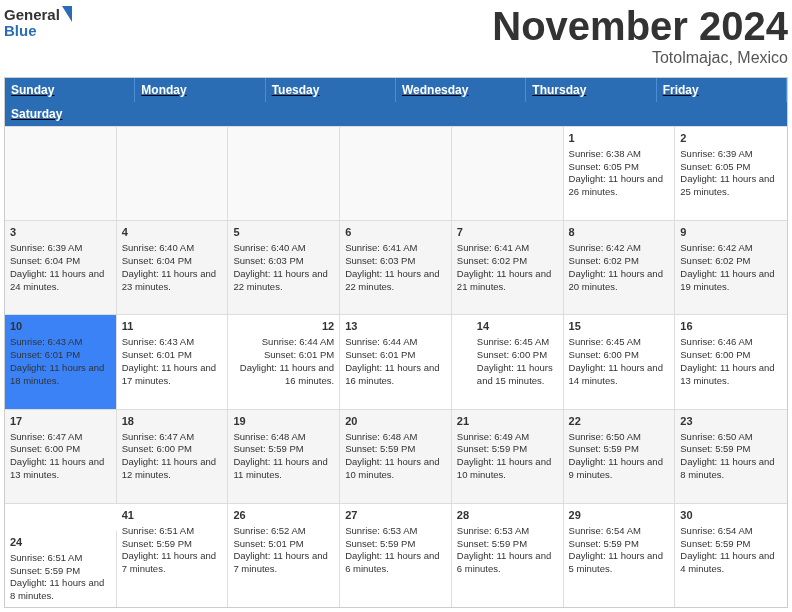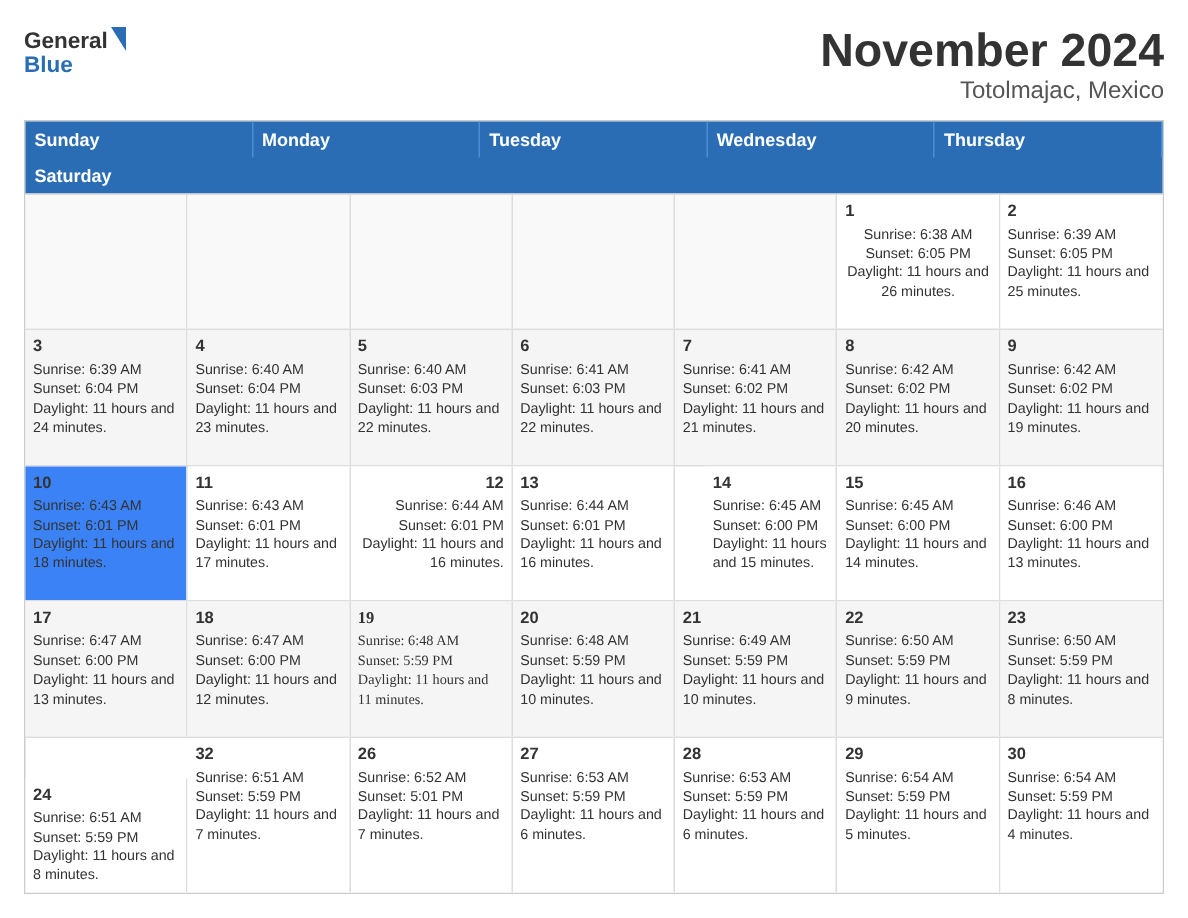--- a/index.html
+++ b/index.html
@@ -6,57 +6,58 @@
     body {
       width: 792px;
       height: 612px;
       font-family: Arial, sans-serif;
       background: #fff;
       overflow: hidden;
     }
     .page {
       width: 792px;
       height: 612px;
-      padding: 16px;
+      padding: 4px;
       display: flex;
       flex-direction: column;
     }
     .header {
       display: flex;
       justify-content: space-between;
       align-items: flex-start;
       margin-bottom: 10px;
     }
     .logo {
       display: flex;
       align-items: center;
       gap: 4px;
     }
     .title-block {
       text-align: right;
     }
     .month-title {
-      font-size: 31px;
+      font-size: 40px;
       font-weight: bold;
       color: #333;
     }
     .location-title {
       font-size: 16px;
       color: #555;
     }
     .calendar {
       flex: 1;
       display: flex;
       flex-direction: column;
       border: 1px solid #ccc;
     }
     .cal-header {
       display: grid;
-      grid-template-columns: repeat(5, 1fr);
+      grid-template-columns: repeat(6, 1fr);
       background: #2a6db5;
+      text-decoration: underline;
     }
     .cal-header-cell {
       color: #fff;
       font-size: 12px;
       font-weight: bold;
       padding: 5px 6px;
       border-right: 1px solid #4a8fd5;
     }
     .cal-header-cell:last-child { border-right: none; }
     .cal-body {
@@ -110,32 +111,33 @@
     </div>
   </div>
 
   <div class="calendar">
     <div class="cal-header">
       <div class="cal-header-cell">Sunday</div>
       <div class="cal-header-cell">Monday</div>
       <div class="cal-header-cell">Tuesday</div>
       <div class="cal-header-cell">Wednesday</div>
       <div class="cal-header-cell">Thursday</div>
+      <div class="cal-header-cell">Friday</div>
       <div class="cal-header-cell">Saturday</div>
     </div>
     <div class="cal-body" id="cal-body">
     <div class="cal-row">
           <div class="cal-cell empty"></div>
           <div class="cal-cell empty"></div>
           <div class="cal-cell empty"></div>
           <div class="cal-cell empty"></div>
           <div class="cal-cell empty"></div>
           <div class="cal-cell" style="background: rgb(255, 255, 255);">
             <span class="day-num">1</span>
-            <div style="white-space: pre-line; text-align: center;">Sunrise: 6:38 AM
+            <div style="white-space: pre-line;">Sunrise: 6:38 AM
 Sunset: 6:05 PM
 Daylight: 11 hours and 26 minutes.</div>
           </div>
           <div class="cal-cell" style="background: rgb(255, 255, 255);">
             <span class="day-num">2</span>
             <div style="white-space: pre-line;">Sunrise: 6:39 AM
 Sunset: 6:05 PM
 Daylight: 11 hours and 25 minutes.</div>
           </div>
         </div>
@@ -233,21 +235,21 @@
             <div style="white-space: pre-line;">Sunrise: 6:47 AM
 Sunset: 6:00 PM
 Daylight: 11 hours and 13 minutes.</div>
           </div>
           <div class="cal-cell shaded" style="background: rgb(245, 245, 245);">
             <span class="day-num">18</span>
             <div style="white-space: pre-line;">Sunrise: 6:47 AM
 Sunset: 6:00 PM
 Daylight: 11 hours and 12 minutes.</div>
           </div>
-          <div class="cal-cell shaded" style="background: rgb(245, 245, 245); font-family: Liberation Serif, serif;">
+          <div class="cal-cell shaded" style="background: rgb(245, 245, 245);">
             <span class="day-num">19</span>
             <div style="white-space: pre-line;">Sunrise: 6:48 AM
 Sunset: 5:59 PM
 Daylight: 11 hours and 11 minutes.</div>
           </div>
           <div class="cal-cell shaded" style="background: rgb(245, 245, 245);">
             <span class="day-num">20</span>
             <div style="white-space: pre-line;">Sunrise: 6:48 AM
 Sunset: 5:59 PM
 Daylight: 11 hours and 10 minutes.</div>
@@ -272,21 +274,21 @@
           </div>
         </div>
         <div class="cal-row">
           <div class="cal-cell" style="background: rgb(255, 255, 255); margin-top: 27px;">
             <span class="day-num">24</span>
             <div style="white-space: pre-line;">Sunrise: 6:51 AM
 Sunset: 5:59 PM
 Daylight: 11 hours and 8 minutes.</div>
           </div>
           <div class="cal-cell" style="background: rgb(255, 255, 255);">
-            <span class="day-num">32</span>
+            <span class="day-num">41</span>
             <div style="white-space: pre-line;">Sunrise: 6:51 AM
 Sunset: 5:59 PM
 Daylight: 11 hours and 7 minutes.</div>
           </div>
           <div class="cal-cell" style="background: rgb(255, 255, 255);">
             <span class="day-num">26</span>
             <div style="white-space: pre-line;">Sunrise: 6:52 AM
 Sunset: 5:01 PM
 Daylight: 11 hours and 7 minutes.</div>
           </div>

